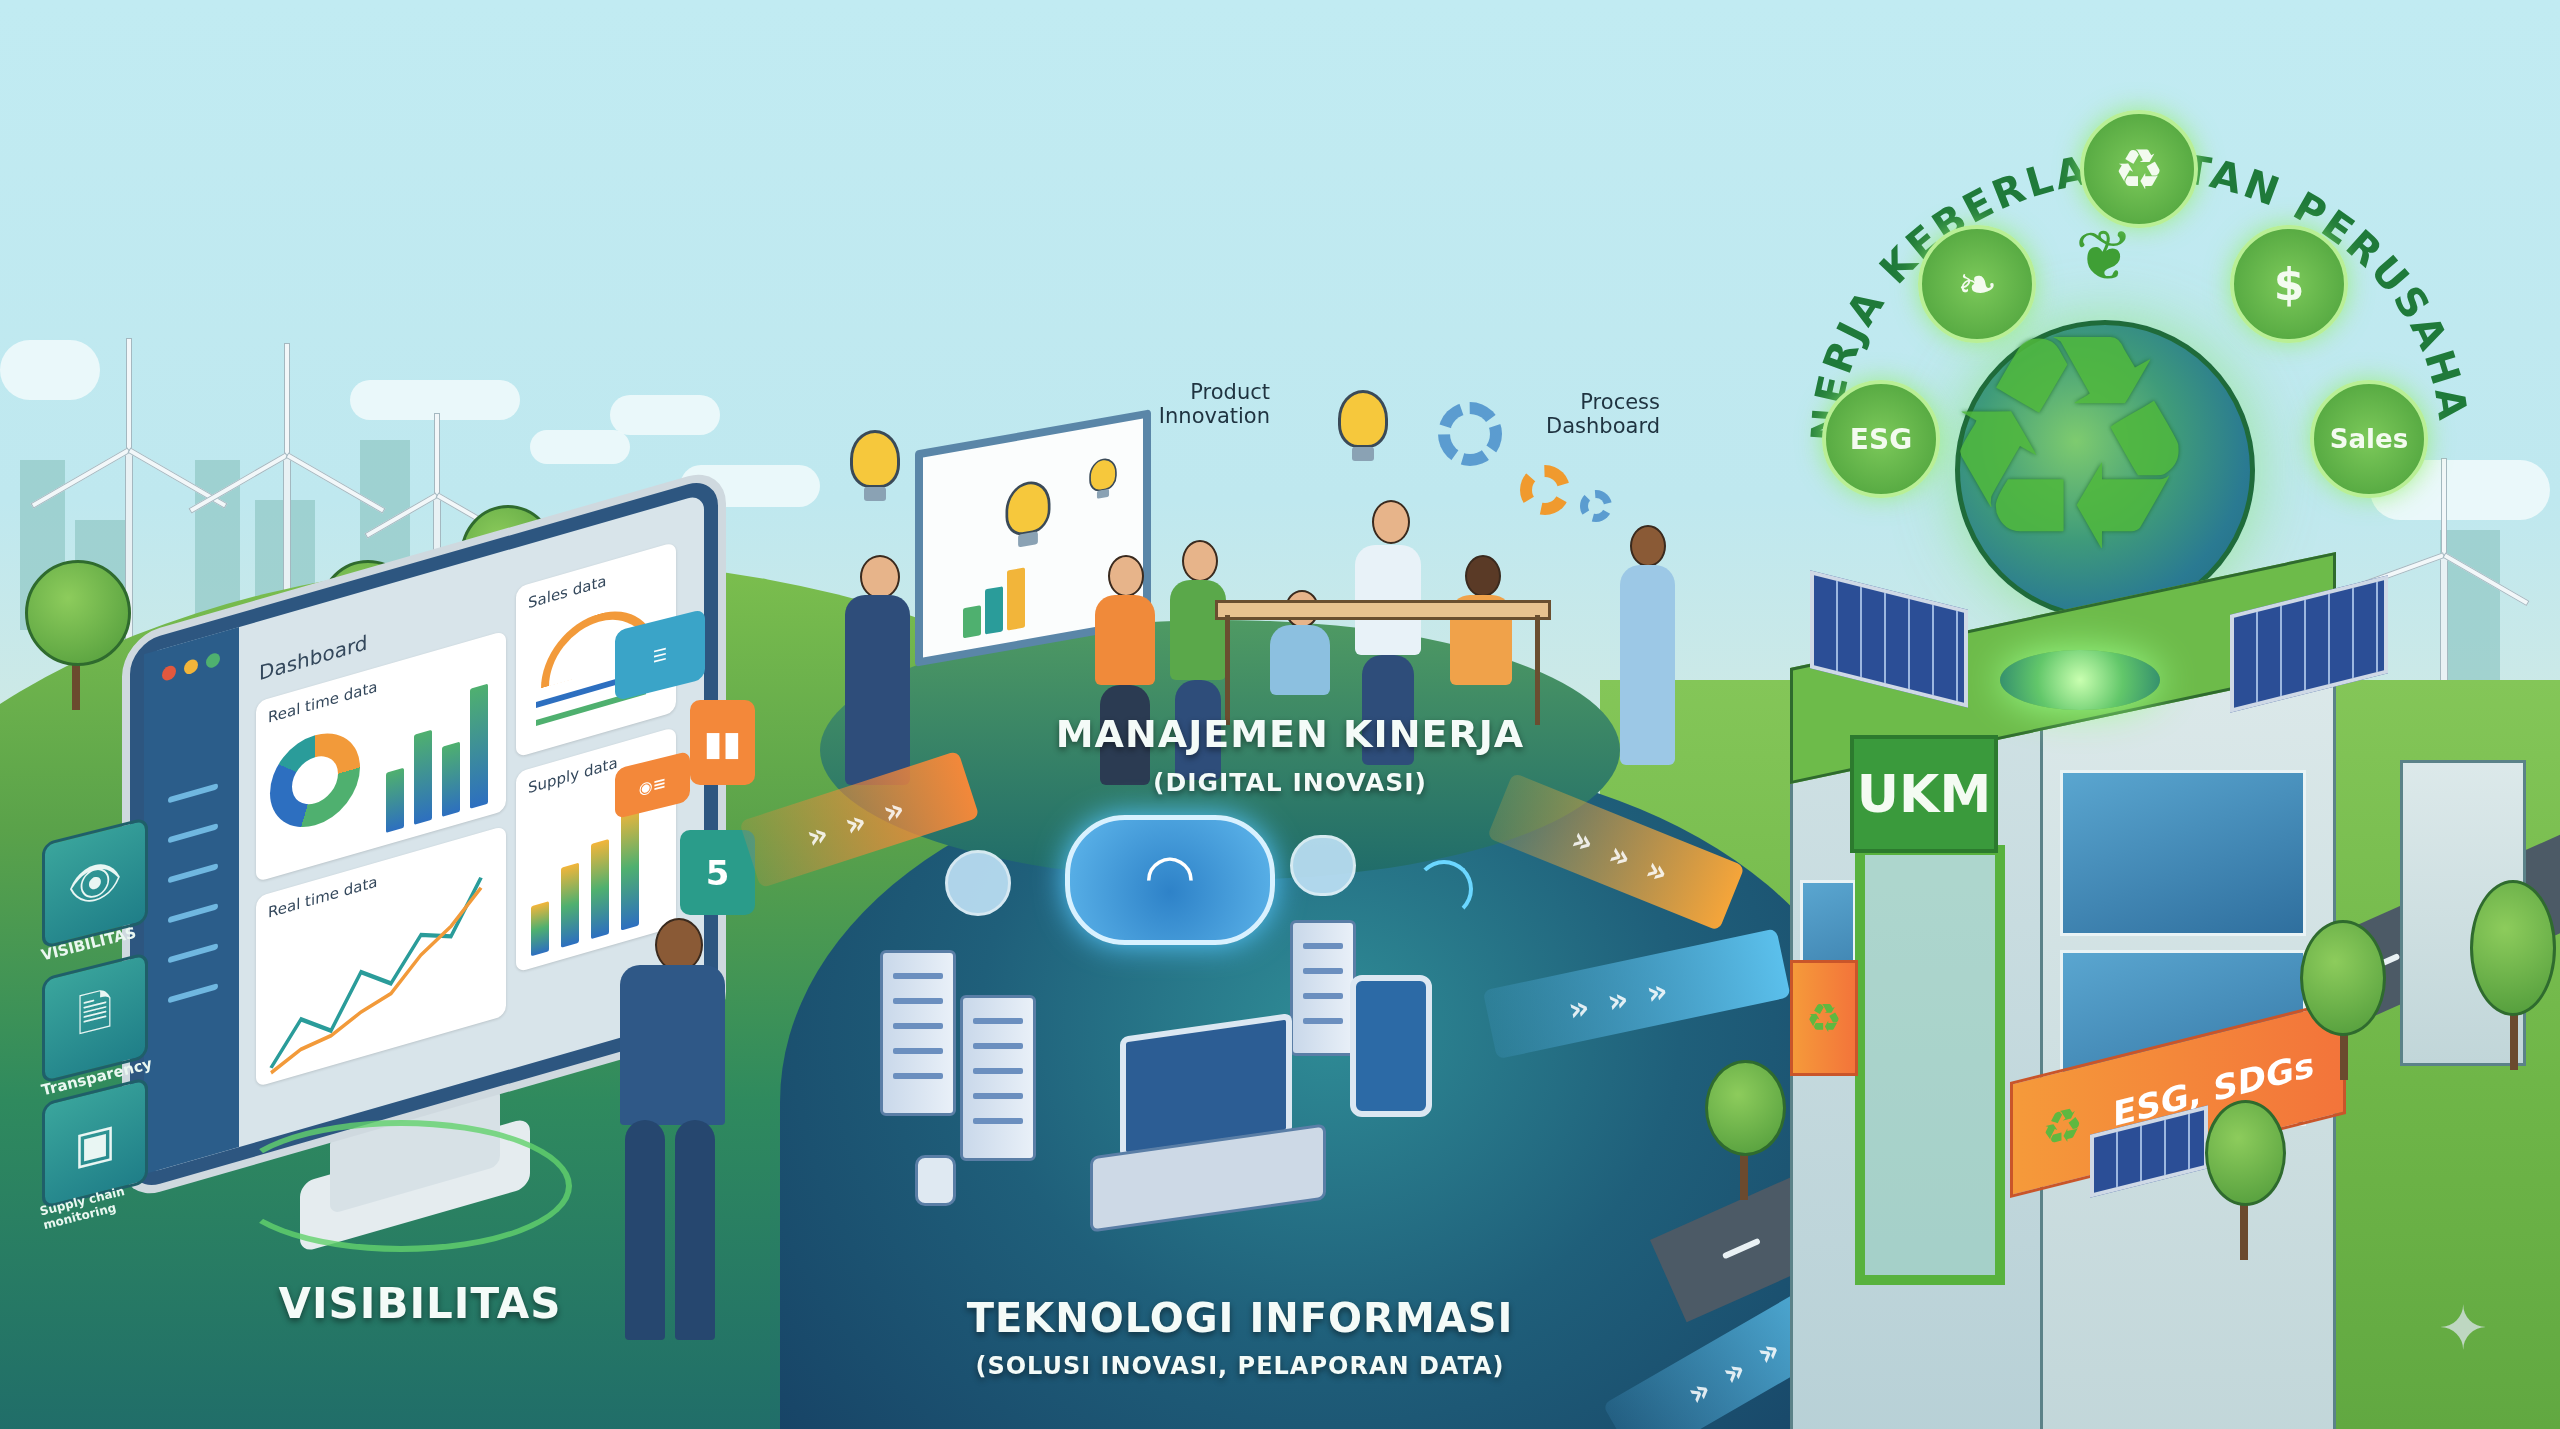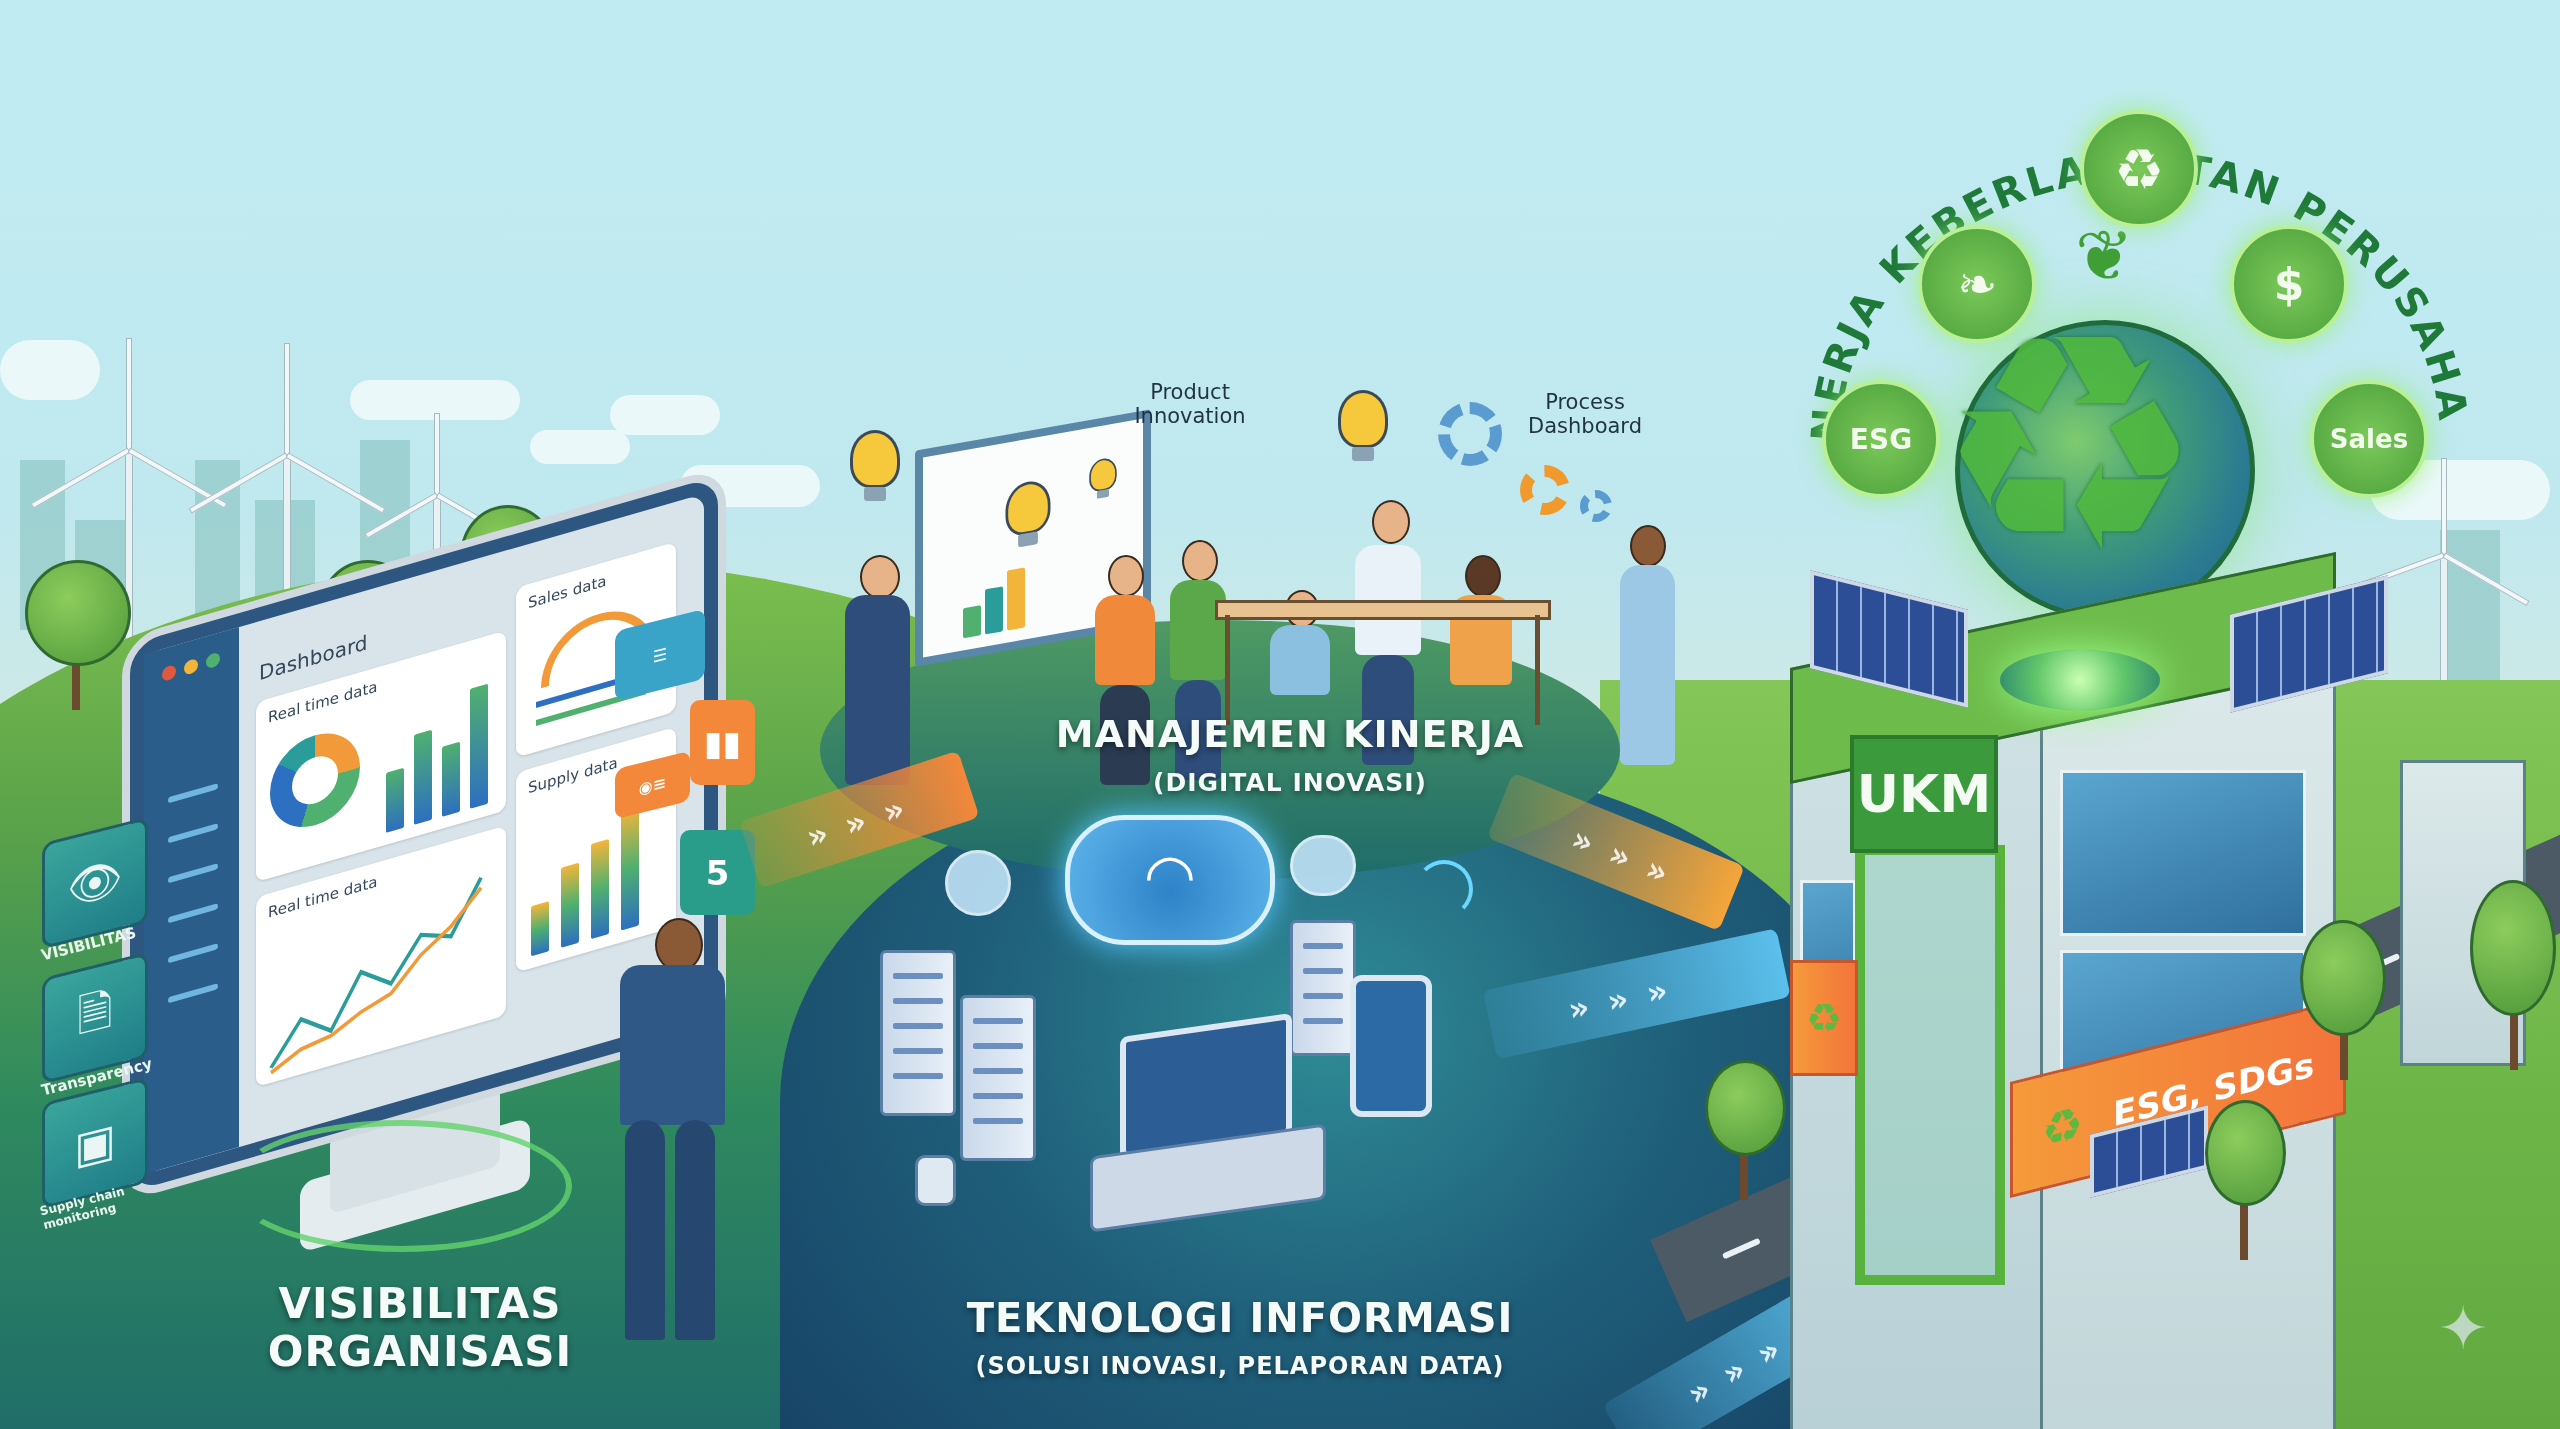--- a/index.html
+++ b/index.html
@@ -49,21 +49,21 @@
   
   .whiteboard{position:absolute;left:915px;top:430px;width:220px;height:200px;background:#fbfdfd;border:8px solid #5a86a8;transform:skewY(-10deg);border-radius:4px}
   .bulb{position:absolute;width:44px;height:52px;border-radius:50% 50% 40% 40%;background:#f6c83c;border:3px solid #3a4a58}
   .bulb::after{content:"";position:absolute;left:11px;bottom:-16px;width:22px;height:14px;background:#8aa2b4;border-radius:3px}
   .gear{position:absolute;border-radius:50%;border:12px dashed #5b9cd0;}
   .gear.or{border-color:#f09a2e}
   .table{position:absolute;left:1215px;top:600px;width:330px;height:14px;background:#e8c290;border:3px solid #6a4e30}
   .tleg{position:absolute;width:5px;height:110px;background:#6a4e30}
   .ppl{position:absolute;border-radius:20px 20px 6px 6px}
   .head{position:absolute;border-radius:50%;background:#e7b48a;border:2px solid #3a2a1e}
-  .ann{position:absolute;font-size:21px;color:#1f3340;text-align:center;line-height:1.15}
+  .ann{position:absolute;font-size:21px;color:#1f3340;text-align:right;line-height:1.15}
   
   .server{position:absolute;background:linear-gradient(90deg,#c9d8ea,#e9f0f8);border:3px solid #5a7ea6;border-radius:6px}
   .server .sl{position:absolute;left:10px;right:10px;height:6px;background:#6b8fbf;border-radius:2px}
   .cloudbig{position:absolute;left:1065px;top:815px;width:200px;height:120px;border-radius:60px;
      background:radial-gradient(circle at 50% 60%,#2e82c8,#5fb7ec);border:5px solid #d8f1ff;box-shadow:0 0 30px #58c7ff}
   .laptop-scr{position:absolute;left:1120px;top:1025px;width:160px;height:110px;background:#2c5d94;border:6px solid #dbe7f2;border-radius:8px;transform:skewY(-8deg)}
   .laptop-kb{position:absolute;left:1090px;top:1140px;width:230px;height:70px;background:#cdd9e6;border:3px solid #5a7ea6;border-radius:8px;transform:skewY(-8deg)}
   .phone{position:absolute;left:1350px;top:975px;width:70px;height:130px;background:#2c6aa6;border:6px solid #dbe7f2;border-radius:12px}
   
   .arrow{position:absolute;height:70px;border-radius:8px;transform-origin:left center}
@@ -219,21 +219,20 @@
     <div class="head" style="left:655px;top:918px;width:44px;height:50px;border-color:#3a2a1e;background:#8a5a36"></div>
     <div class="person-body" style="left:620px;top:965px;width:105px;height:160px"></div>
     <div class="person-body" style="left:625px;top:1120px;width:40px;height:220px;background:#26476f"></div>
     <div class="person-body" style="left:675px;top:1120px;width:40px;height:220px;background:#26476f"></div>
   </div>
 
   <div style="position:absolute;left:230px;top:1120px;width:330px;height:120px;border-radius:50%;border:6px solid #63d36d;border-left-color:transparent;opacity:.8"></div>
 
   <div class="label" style="left:230px;top:1280px;width:380px;font-size:42px;line-height:1.15">
     <div>VISIBILITAS</div>
-    <div>ORGANISASI</div>
   </div>
 </div>
 
 <div>
   <div class="bulb" style="left:850px;top:430px"></div>
   <div class="whiteboard">
     <div class="bulb" style="left:80px;top:40px;transform:scale(.9)"></div>
     <div class="bulb" style="left:155px;top:20px;transform:scale(.55)"></div>
     <div class="bar" style="left:40px;height:30px;background:#4fb06f"></div>
     <div class="bar" style="left:62px;height:45px;background:#2a9c9a"></div>

